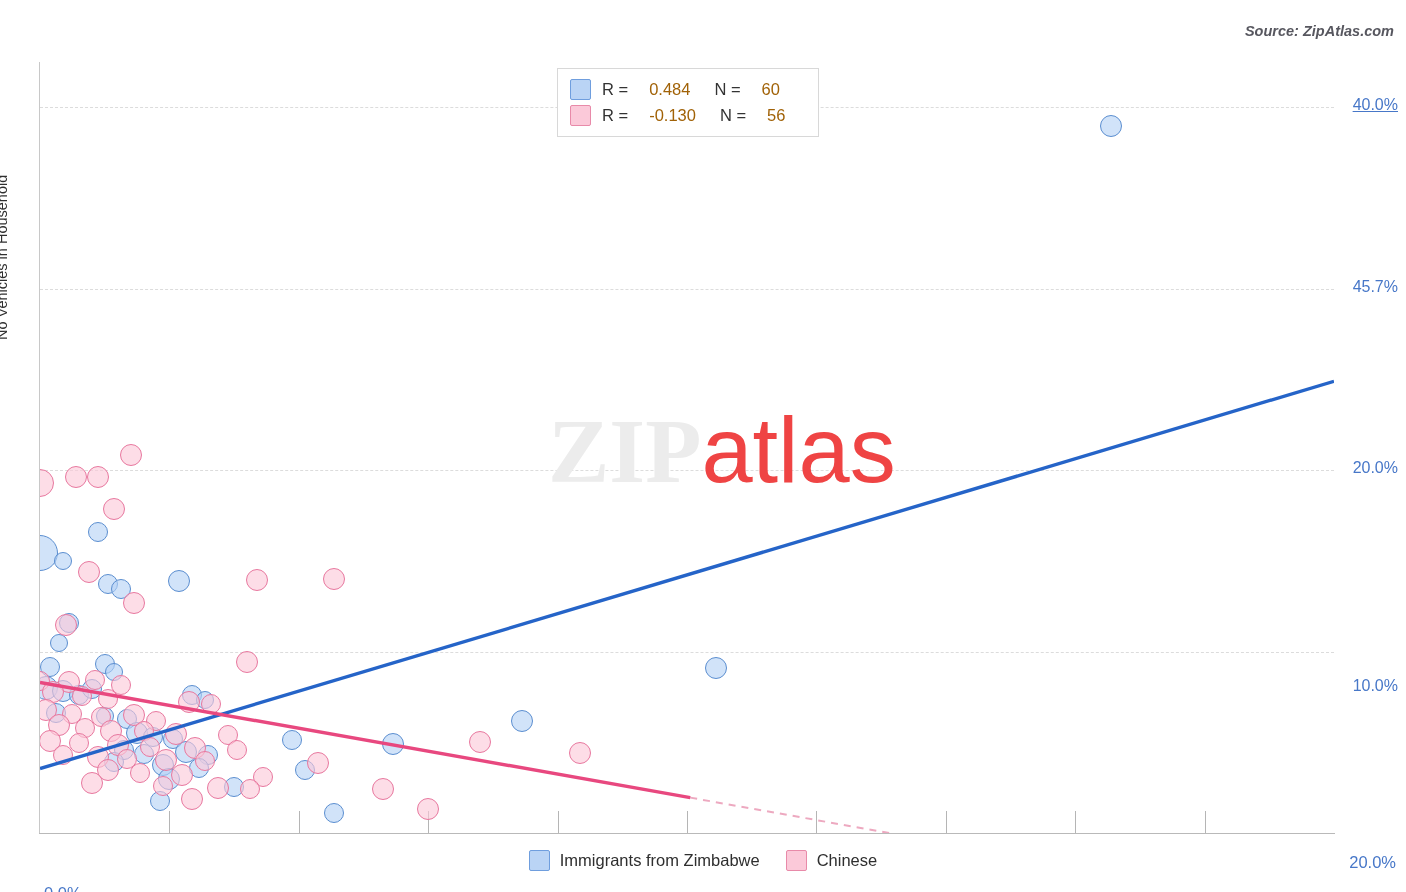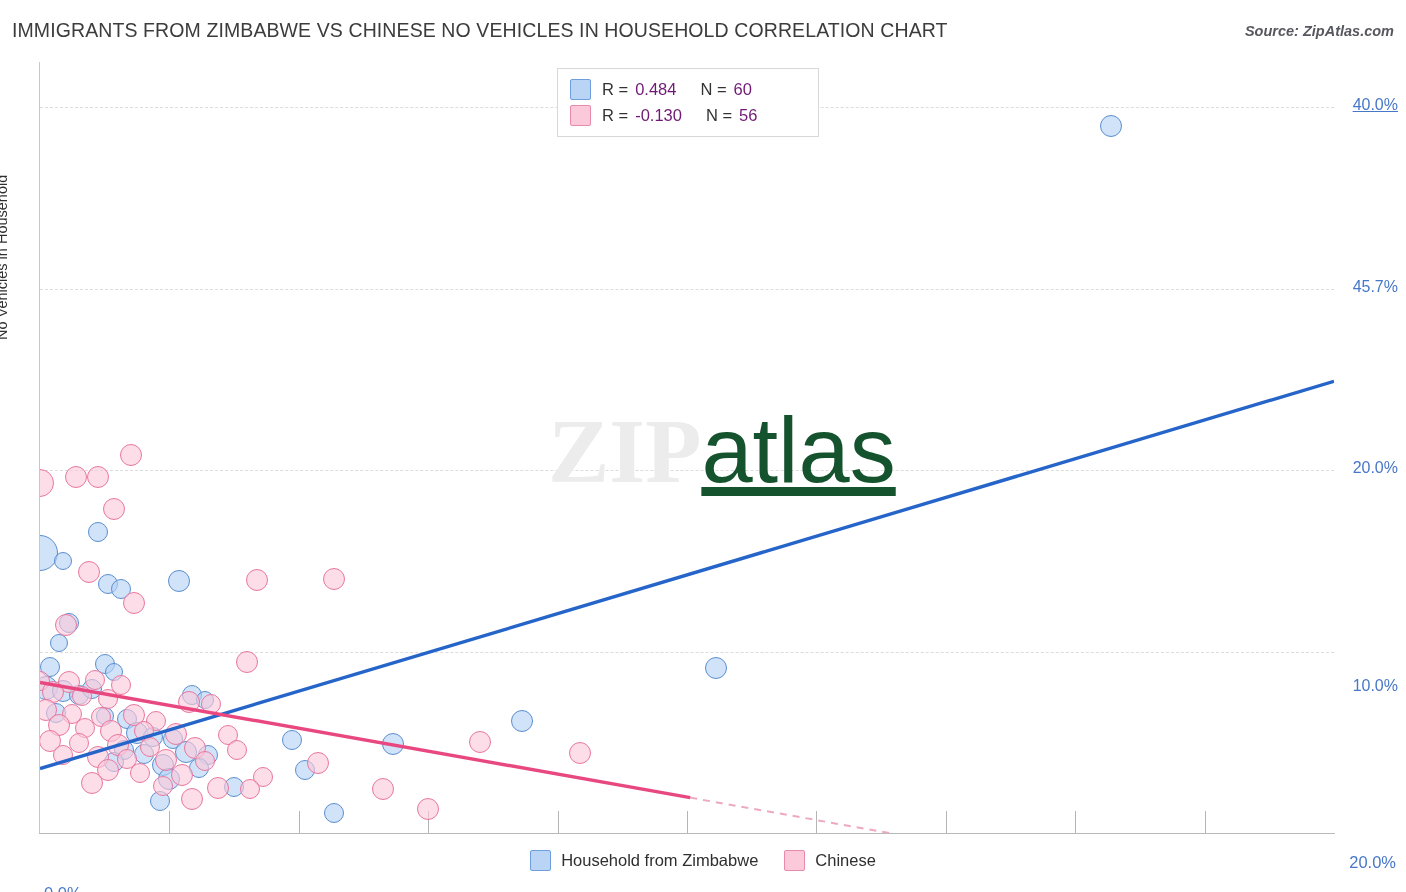--- a/index.html
+++ b/index.html
@@ -130,43 +130,42 @@
   .swatch {
     width: 19px;
     height: 19px;
     border-radius: 2px;
     margin-right: 11px;
     flex: 0 0 auto;
   }
   .swatch.blue { background: #bad4f5; border: 1px solid #6f9ede; }
   .swatch.pink { background: #fbc9d9; border: 1px solid #e88aa9; }
   .stat-label { font-size: 16.5px; color: #333; }
-  .stat-value { font-size: 16.5px; color: #701a75; margin-left: 7px; }
+  .stat-value { font-size: 16.5px; color: #a16207; margin-left: 21px; }
   .stat-gap { display: inline-block; width: 24px; }
 
   
   .watermark {
     position: absolute;
     left: 548px;
     top: 404px;
     font-size: 92px;
     line-height: 1;
     white-space: nowrap;
     pointer-events: none;
     user-select: none;
   }
   .wm-zip {
     font-family: "Liberation Serif", serif;
     color: #ececec;
     font-weight: bold;
   }
   .wm-atlas {
     font-family: "Liberation Sans", sans-serif;
-    color: #14532d;
-    text-decoration: underline;
+    color: #ef4444;
   }
 
   
   .dot {
     position: absolute;
     border-radius: 50%;
     box-sizing: border-box;
   }
   .dot.blue {
     background: rgba(180, 210, 245, 0.62);
@@ -204,21 +203,20 @@
     font-size: 16.5px;
     color: #2f2f2f;
     white-space: nowrap;
   }
 </style>
 </head>
 <body>
 
 <div id="root">
 
-  <div class="chart-title">IMMIGRANTS FROM ZIMBABWE VS CHINESE NO VEHICLES IN HOUSEHOLD CORRELATION CHART</div>
   <div class="source-note">Source: ZipAtlas.com</div>
 
   <div class="axis-left"></div>
   <div class="axis-bottom"></div>
 
   <div class="ylabel-title">No Vehicles in Household</div>
 
   <div class="plot-area" id="plot" style="overflow: hidden;">
 
   <div class="gridline" style="top: 589.588px;"></div>
@@ -366,21 +364,21 @@
       <span class="stat-value">-0.130</span>
       <span class="stat-gap"></span>
       <span class="stat-label">N =</span>
       <span class="stat-value">56</span>
     </div>
   </div>
 
   <div class="series-legend">
     <div class="legend-entry">
       <span class="swatch blue"></span>
-      <span class="lbl">Household from Zimbabwe</span>
+      <span class="lbl">Immigrants from Zimbabwe</span>
     </div>
     <div class="legend-entry">
       <span class="swatch pink"></span>
       <span class="lbl">Chinese</span>
     </div>
   </div>
 
 </div>
 
 </body></html>

